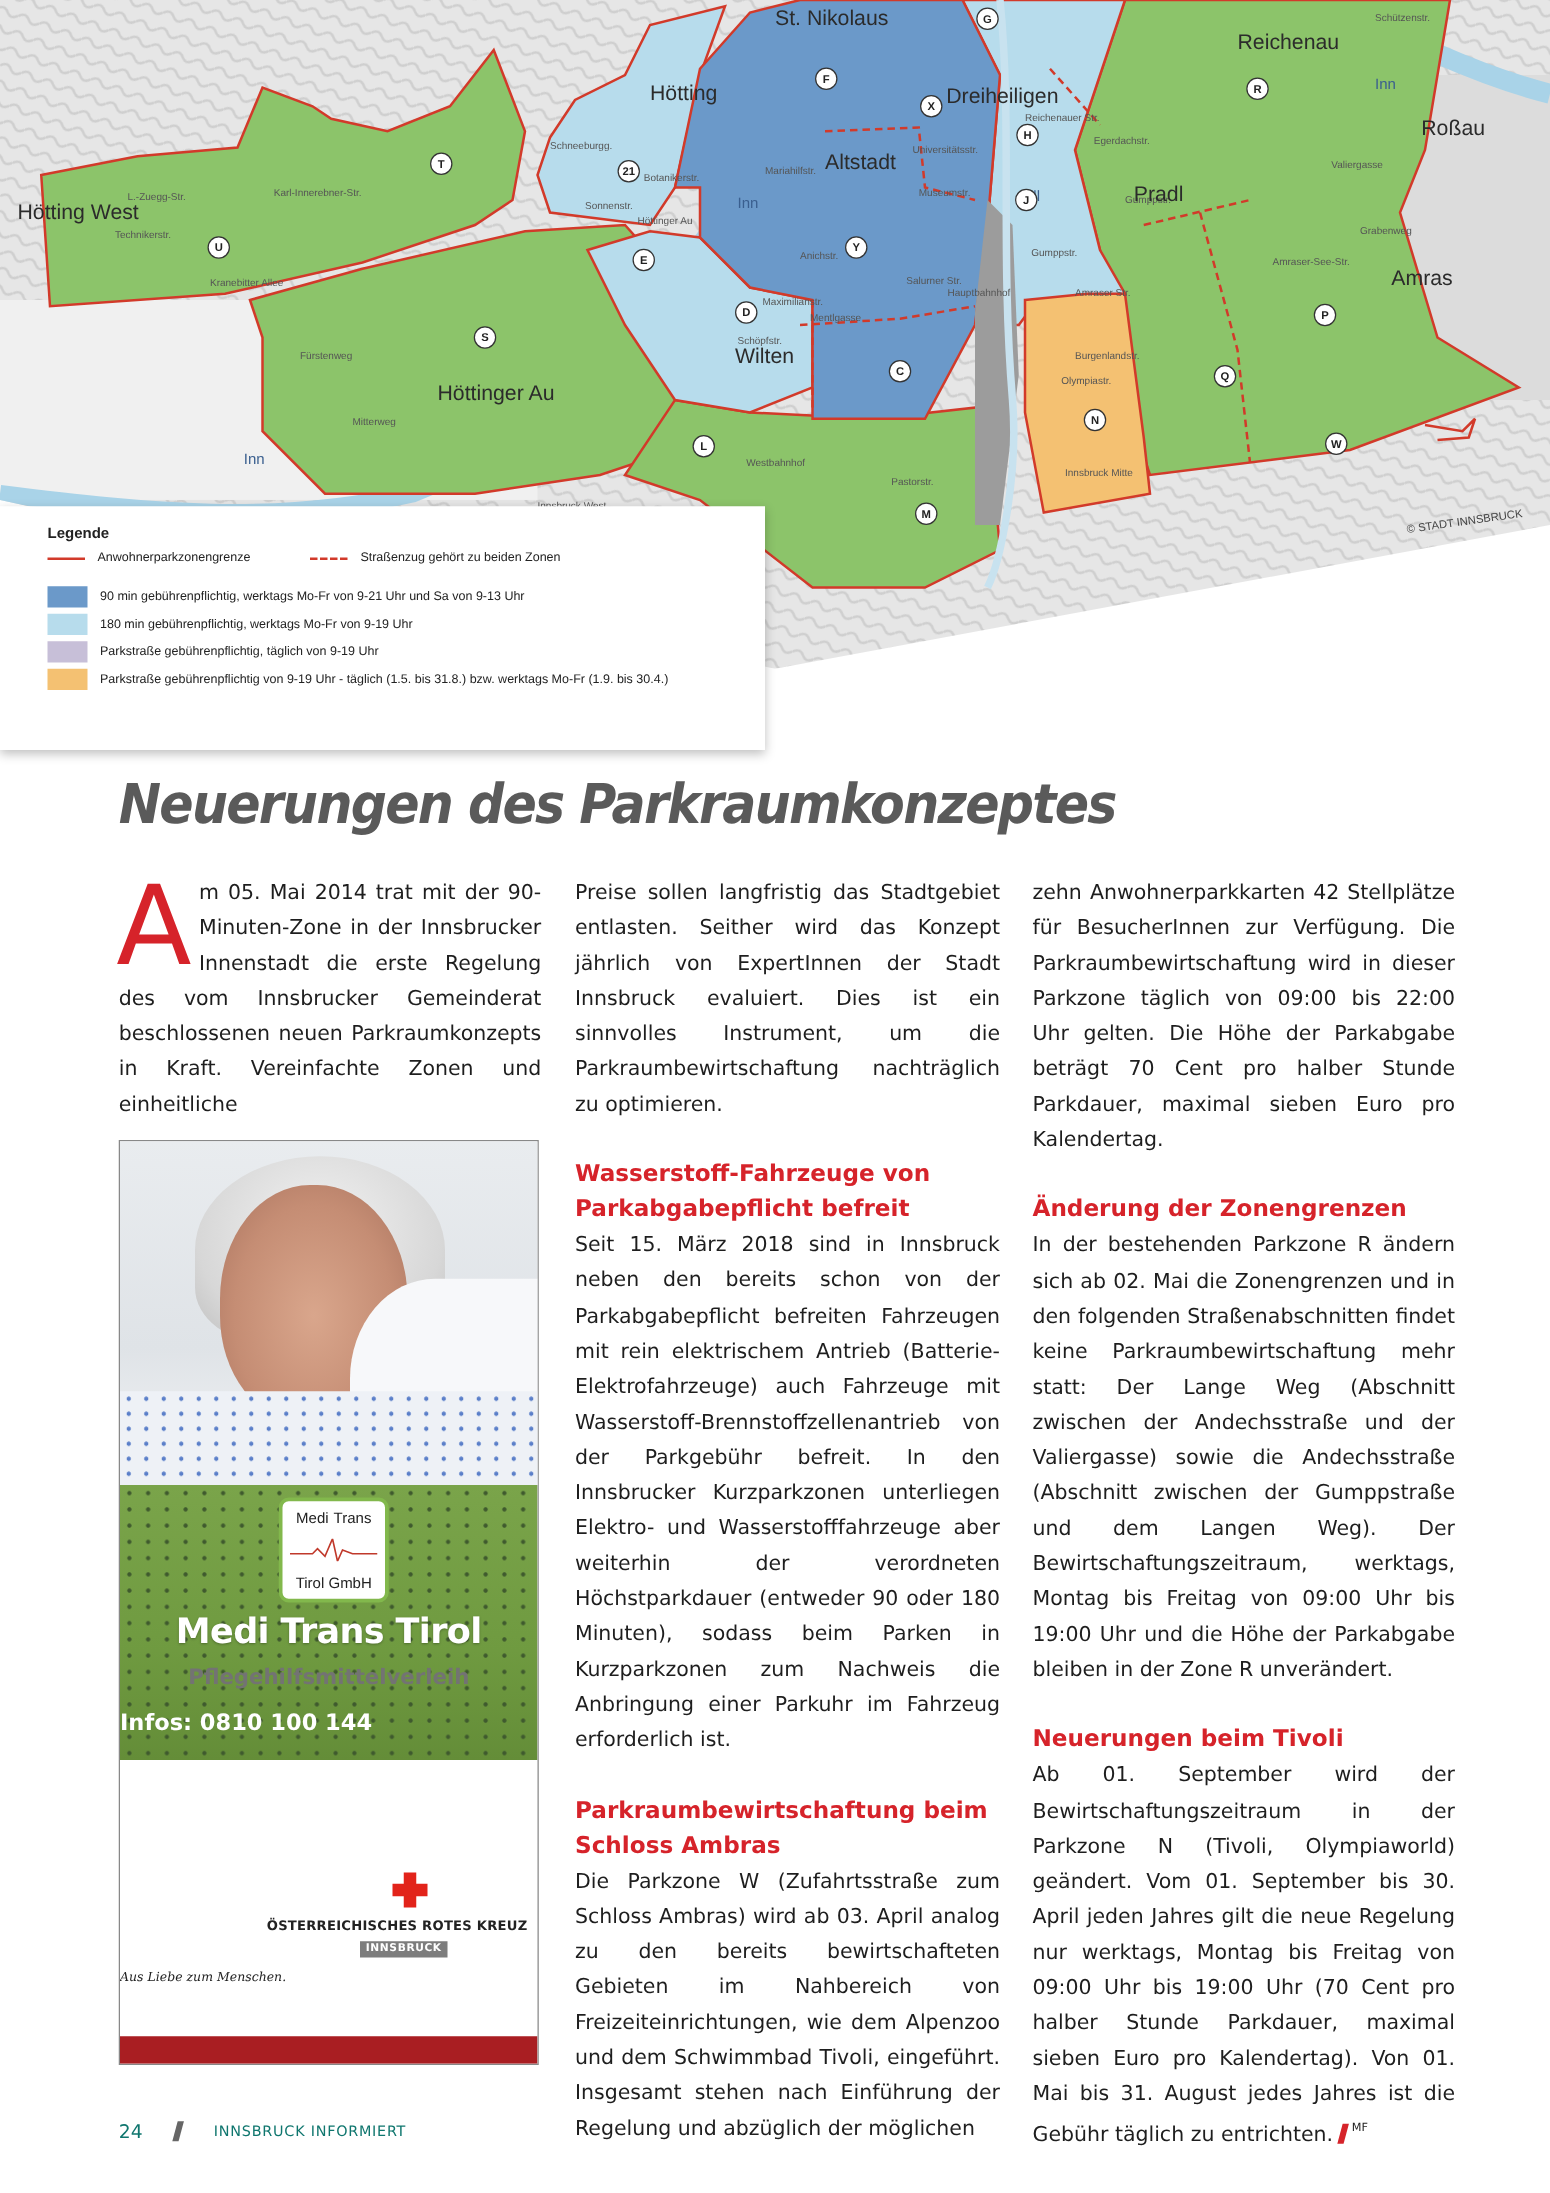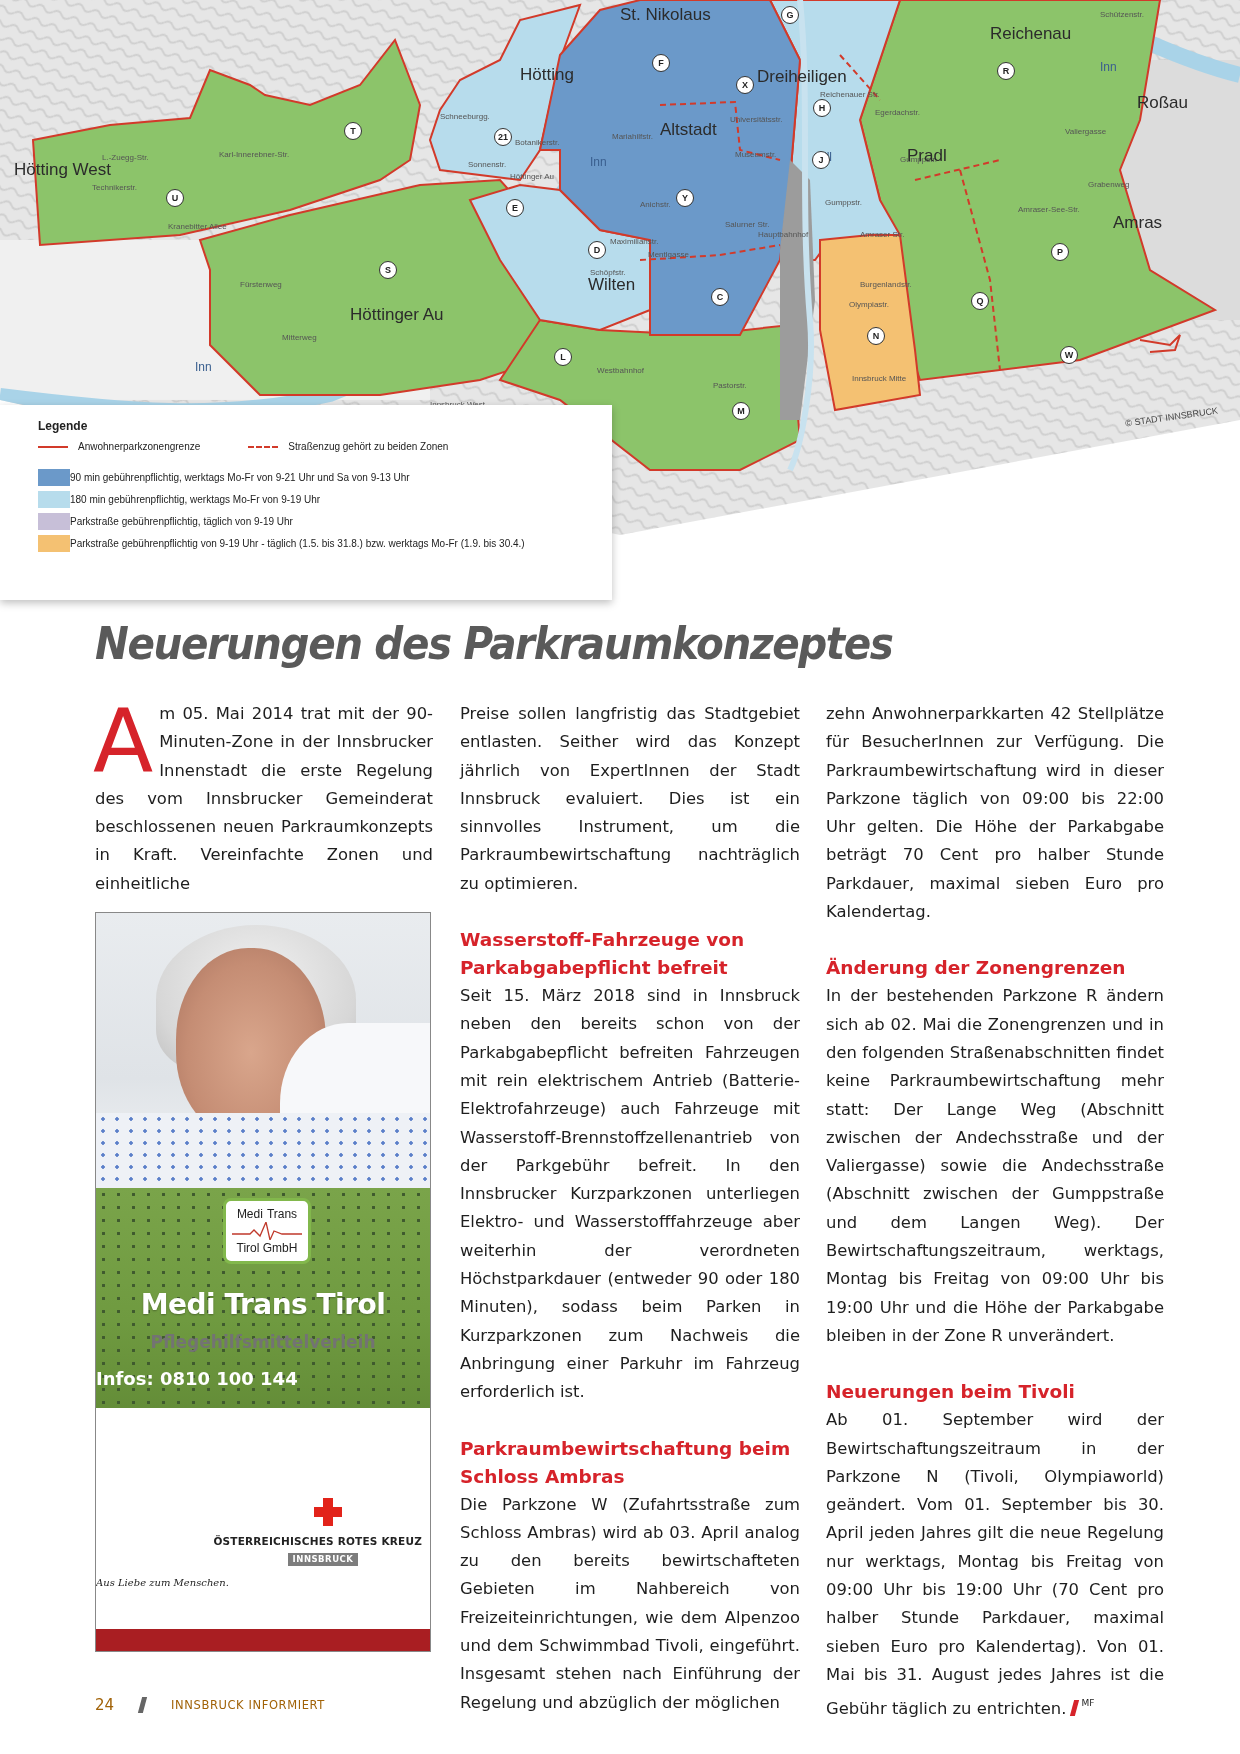--- a/index.html
+++ b/index.html
@@ -17,21 +17,21 @@
   .river { position: absolute; font-family: "Liberation Sans", sans-serif; font-size: 12px; color: #3a5f8f; white-space: nowrap; }
   .copyright { position: absolute; right: 22px; top: 412px; font-family: "Liberation Sans", sans-serif; font-size: 9px; color: #444; transform: rotate(-8deg); white-space: nowrap; }
 
   .legend { position: absolute; left: 0; top: 405px; width: 612px; height: 195px; background: #fff;
             box-shadow: 0 3px 8px rgba(0,0,0,0.25); padding: 14px 38px; font-family: "Liberation Sans", sans-serif; font-size: 10px; color: #222; }
   .legend-title { font-weight: bold; font-size: 12px; margin-bottom: 8px; }
   .legend-lines { display: flex; gap: 48px; margin-bottom: 14px; align-items: center; }
   .legend-line { display: flex; align-items: center; gap: 10px; }
   .line-solid { width: 30px; height: 0; border-top: 2px solid #d23a2a; }
   .line-dash { width: 30px; height: 0; border-top: 2px dashed #d23a2a; }
-  .legend-row { display: flex; align-items: center; height: 22px; }
+  .legend-row { display: flex; align-items: center; gap: 10px; height: 22px; }
   .swatch { width: 32px; height: 17px; }
 
   
   .headline { position: absolute; left: 95px; top: 618px; font-family: "DejaVu Sans", sans-serif; font-size: 44px; font-weight: bold; font-style: italic;
               color: #5a5a5a; letter-spacing: -1.5px; transform: scaleX(0.92); transform-origin: left; white-space: nowrap; }
 
   .col { position: absolute; font-family: "DejaVu Sans", sans-serif; font-size: 16.4px; line-height: 28.3px; color: #1e1e1e; text-align: justify; hyphens: manual; }
   .col p { margin: 0; }
   .col1 { left: 95px; top: 700px; width: 338px; }
   .col2 { left: 460px; top: 700px; width: 340px; }
@@ -47,37 +47,37 @@
               background: linear-gradient(180deg, #e9ecef 0%, #dfe3e7 60%, #f3f4f6 100%); overflow: hidden; }
   .ad-photo .face { position: absolute; left: 80px; top: 35px; width: 150px; height: 190px; border-radius: 48% 48% 45% 45%;
                     background: radial-gradient(ellipse at 50% 55%, #d9a68c 0%, #c58d74 60%, #a9735e 100%); }
   .ad-photo .hair { position: absolute; left: 60px; top: 12px; width: 200px; height: 150px; border-radius: 50% 50% 30% 30%;
                     background: radial-gradient(ellipse at 50% 40%, #f2f2f2 0%, #d7d7d7 70%, #bdbdbd 100%); }
   .ad-photo .pillow { position: absolute; right: -20px; top: 110px; width: 170px; height: 200px; background: #f7f8fa; border-radius: 40% 10% 0 0; }
   .ad-photo .gown { position: absolute; left: 0; top: 200px; width: 100%; height: 100px;
                     background: radial-gradient(circle, #5b7fc9 1.5px, transparent 2px) 0 0/14px 12px, #eef1f6; }
   .ad-green { position: absolute; left: 0; top: 275px; width: 100%; height: 220px;
               background: radial-gradient(circle, #3f5a2e 1.4px, transparent 2px) 0 0/15px 13px, linear-gradient(180deg, #7aa44a 0%, #6f9a40 60%, #648d38 100%); }
-  .ad-logo { position: absolute; left: 127px; top: 285px; width: 88px; height: 66px; background: #fff; border: 3px solid #82b84c; border-radius: 8px;
+  .ad-logo { position: absolute; left: 127px; top: 285px; width: 88px; height: 84px; background: #fff; border: 3px solid #82b84c; border-radius: 8px;
              display: flex; flex-direction: column; align-items: center; justify-content: space-between; padding: 6px 2px; font-family: "Liberation Sans", sans-serif; font-size: 12px; color: #222; }
   .ad-logo svg { width: 70px; height: 18px; }
   .ad-title { position: absolute; left: 0; width: 100%; top: 375px; text-align: center; color: #fff; font-family: "DejaVu Sans", sans-serif; font-weight: bold; font-size: 28px; letter-spacing: -0.5px; text-shadow: 0 1px 2px rgba(0,0,0,0.3); }
   .ad-sub { position: absolute; left: 0; width: 100%; top: 419px; text-align: center; color: #737373; font-family: "DejaVu Sans", sans-serif; font-weight: bold; font-size: 17px; }
   .ad-phone { position: absolute; left: 0; width: 100%; top: 455px; text-align: left; color: #fff; font-family: "DejaVu Sans", sans-serif; font-weight: bold; font-size: 18px; }
   .ad-redcross { position: absolute; left: 218px; top: 585px; width: 28px; height: 28px; }
   .ad-redcross::before, .ad-redcross::after { content: ""; position: absolute; background: #e2231a; }
   .ad-redcross::before { left: 9px; top: 0; width: 10px; height: 28px; }
   .ad-redcross::after { left: 0; top: 9px; width: 28px; height: 10px; }
   .ad-org { position: absolute; left: 0; right: 8px; top: 622px; text-align: right; font-family: "DejaVu Sans", sans-serif; font-weight: bold; font-size: 10.5px; color: #222; letter-spacing: 0.2px; }
   .ad-city { position: absolute; left: 192px; top: 640px; width: 70px; height: 13px; background: #7d7d7d; color: #fff; font-family: "DejaVu Sans", sans-serif; font-size: 8.5px; font-weight: bold; text-align: center; line-height: 13px; letter-spacing: 0.5px; }
   .ad-slogan { position: absolute; left: 0; right: 50px; top: 664px; text-align: left; font-family: "DejaVu Serif", serif; font-style: italic; font-size: 10px; color: #222; }
   .ad-bar { position: absolute; left: 0; bottom: 0; width: 100%; height: 22px; background: #a91e22; }
 
   
-  .footer { position: absolute; left: 95px; top: 1696px; display: flex; align-items: center; gap: 26px; font-family: "DejaVu Sans", sans-serif; color: #a16207; }
+  .footer { position: absolute; left: 95px; top: 1696px; display: flex; align-items: center; gap: 26px; font-family: "DejaVu Sans", sans-serif; color: #0f766e; }
   .page-num { font-size: 15px; }
   .footer-mark { display: inline-block; width: 5px; height: 16px; background: #666; transform: skewX(-15deg); }
   .pub-name { font-size: 11.5px; letter-spacing: 0.6px; }
 </style>
 </head>
 <body>
 
 <div class="map">
   <svg width="1240" height="620" viewBox="0 0 1240 620">
     <defs>

